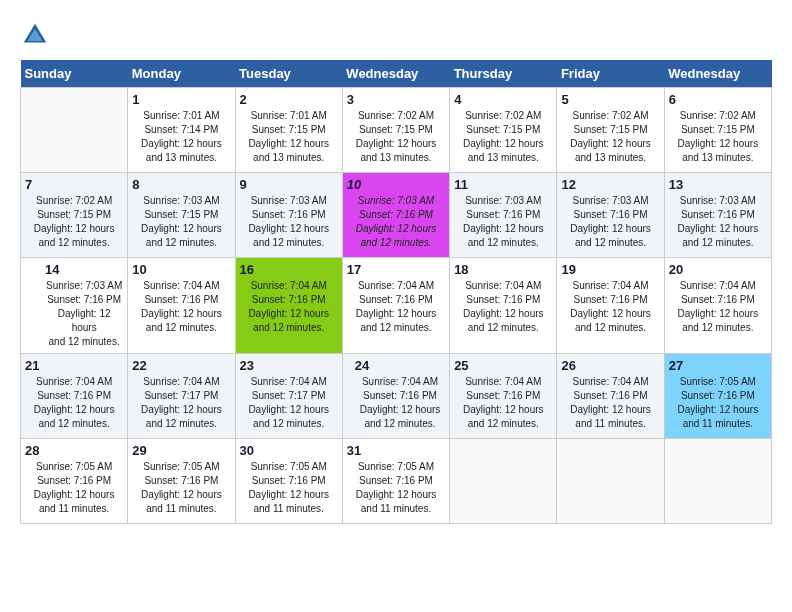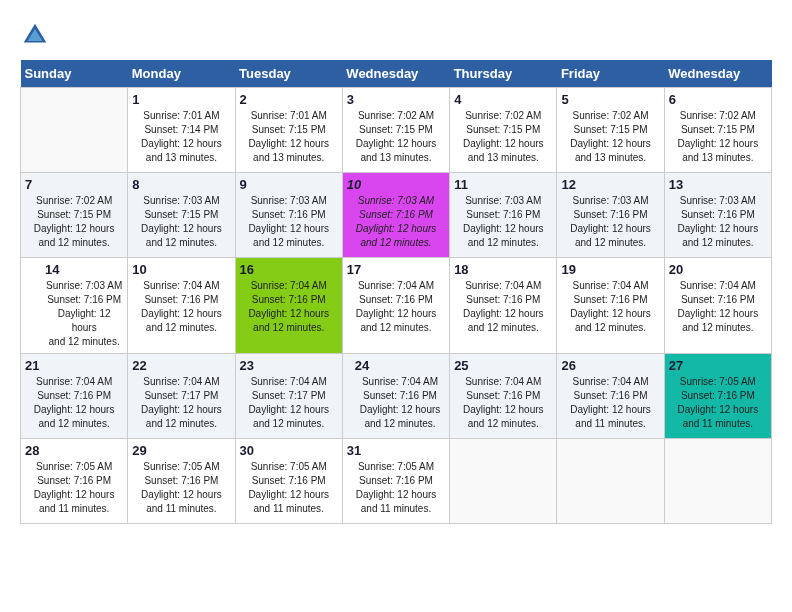--- a/index.html
+++ b/index.html
@@ -311,21 +311,21 @@
 Daylight: 12 hours
 and 12 minutes.</div>
         </td>
         <td style="background: rgb(240, 244, 248);">
           <span class="day-number">26</span>
           <div class="day-info" style="white-space: pre-line;">Sunrise: 7:04 AM
 Sunset: 7:16 PM
 Daylight: 12 hours
 and 11 minutes.</div>
         </td>
-        <td style="background: #14b8a6;">
+        <td style="background: #7dd3fc;">
           <span class="day-number">27</span>
           <div class="day-info" style="white-space: pre-line;">Sunrise: 7:05 AM
 Sunset: 7:16 PM
 Daylight: 12 hours
 and 11 minutes.</div>
         </td>
       </tr>
       <tr class="week-row">
         <td style="background: rgb(255, 255, 255);">
           <span class="day-number">28</span>

